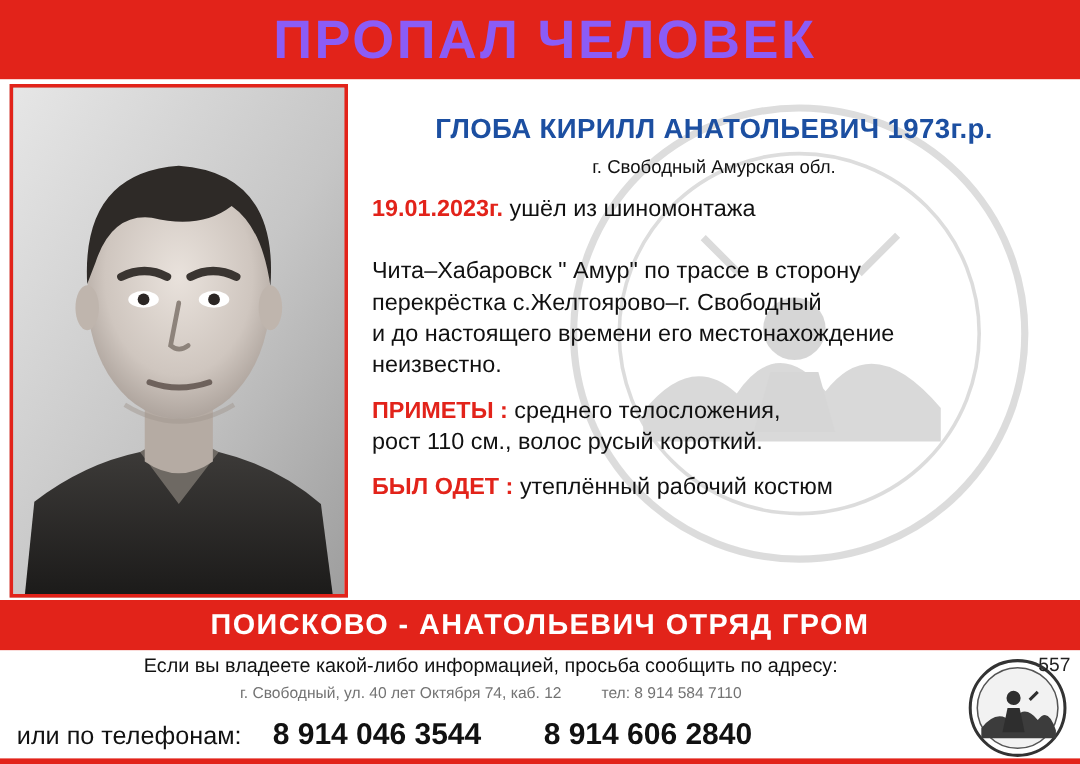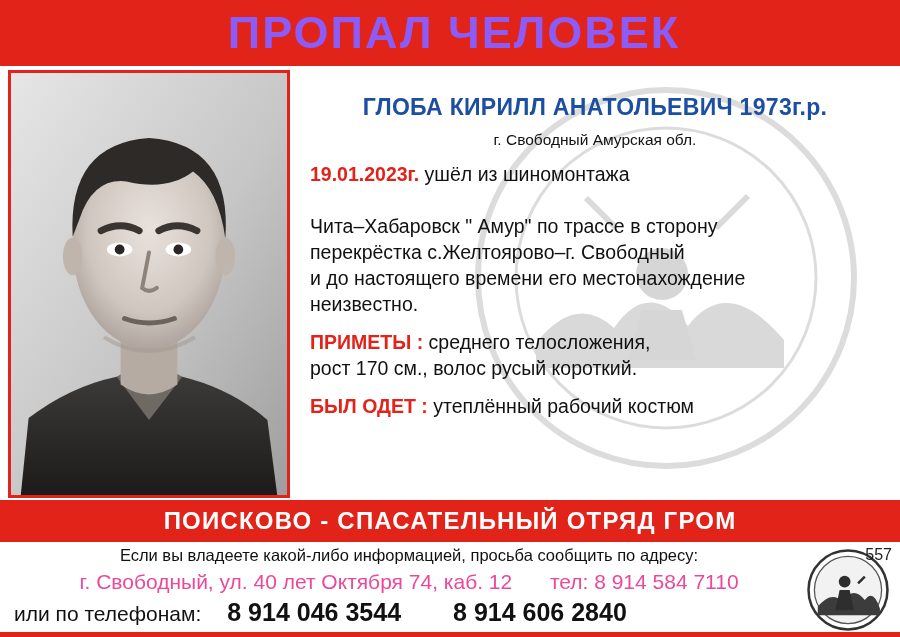--- a/index.html
+++ b/index.html
@@ -160,22 +160,22 @@
     text-align: center;
     font-size: 16.5px;
     color: #111111;
   }
   .footer-line2 {
     position: absolute;
     left: 14px;
     top: 28px;
     width: 790px;
     text-align: center;
-    font-size: 21px;
-    color: #ec4899;
+    font-size: 13px;
+    color: #737373;
     white-space: nowrap;
   }
   .footer-addr-spacer { display:inline-block; width: 26px; }
   .footer-line3 {
     position: absolute;
     left: 0px;
     top: 56px;
     width: 800px;
     display: flex;
     align-items: baseline;
@@ -298,31 +298,31 @@
         <span class="red">19.01.2023г.</span><span> ушёл из шиномонтажа</span><br>
         <br>
         <span>Чита–Хабаровск " Амур" по трассе в сторону</span><br>
         <span>перекрёстка с.Желтоярово–г. Свободный</span><br>
         <span>и до настоящего времени его местонахождение</span><br>
         <span>неизвестно.</span>
       </div>
 
       <div class="para block-gap">
         <span class="label-red">ПРИМЕТЫ :</span><span> среднего телосложения,</span><br>
-        <span>рост 170 см., волос русый короткий.</span>
+        <span>рост 110 см., волос русый короткий.</span>
       </div>
 
       <div class="para block-gap">
         <span class="label-red">БЫЛ ОДЕТ :</span><span>  утеплённый рабочий костюм</span><br>
       </div>
     </div>
   </div>
 
   <div class="org-band">
-    <span class="org-band-text">ПОИСКОВО - СПАСАТЕЛЬНЫЙ  ОТРЯД   ГРОМ</span>
+    <span class="org-band-text">ПОИСКОВО - АНАТОЛЬЕВИЧ  ОТРЯД   ГРОМ</span>
   </div>
 
   <div class="footer">
     <div class="footer-line1">Если вы владеете какой-либо информацией, просьба сообщить по адресу:</div>
     <div class="footer-line2">
       <span>г. Свободный, ул. 40 лет Октября 74, каб. 12</span>
       <span class="footer-addr-spacer"></span>
       <span>тел: 8 914 584 7110</span>
     </div>
     <div class="footer-line3">

